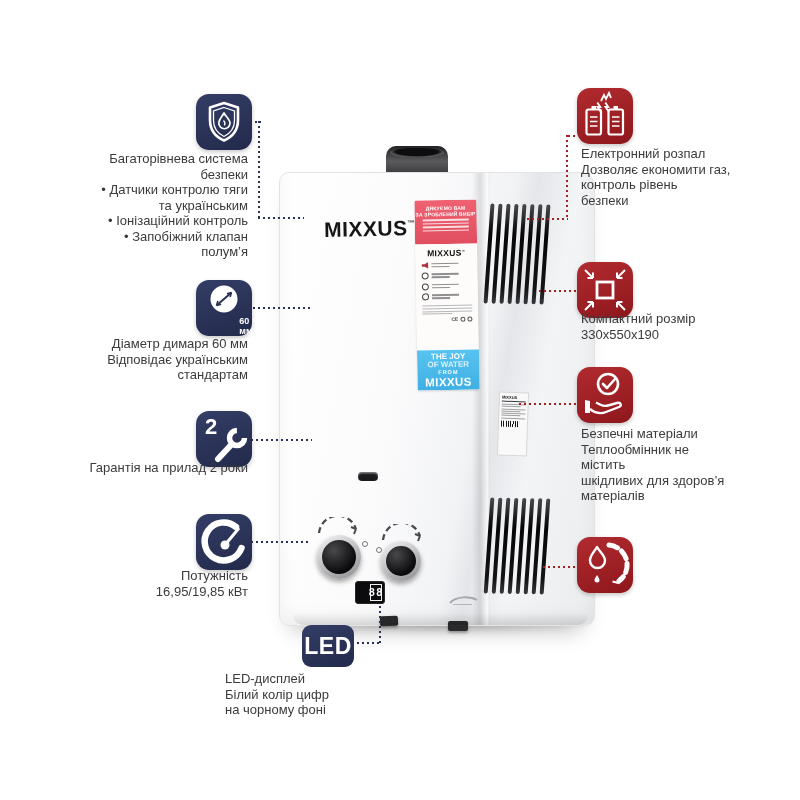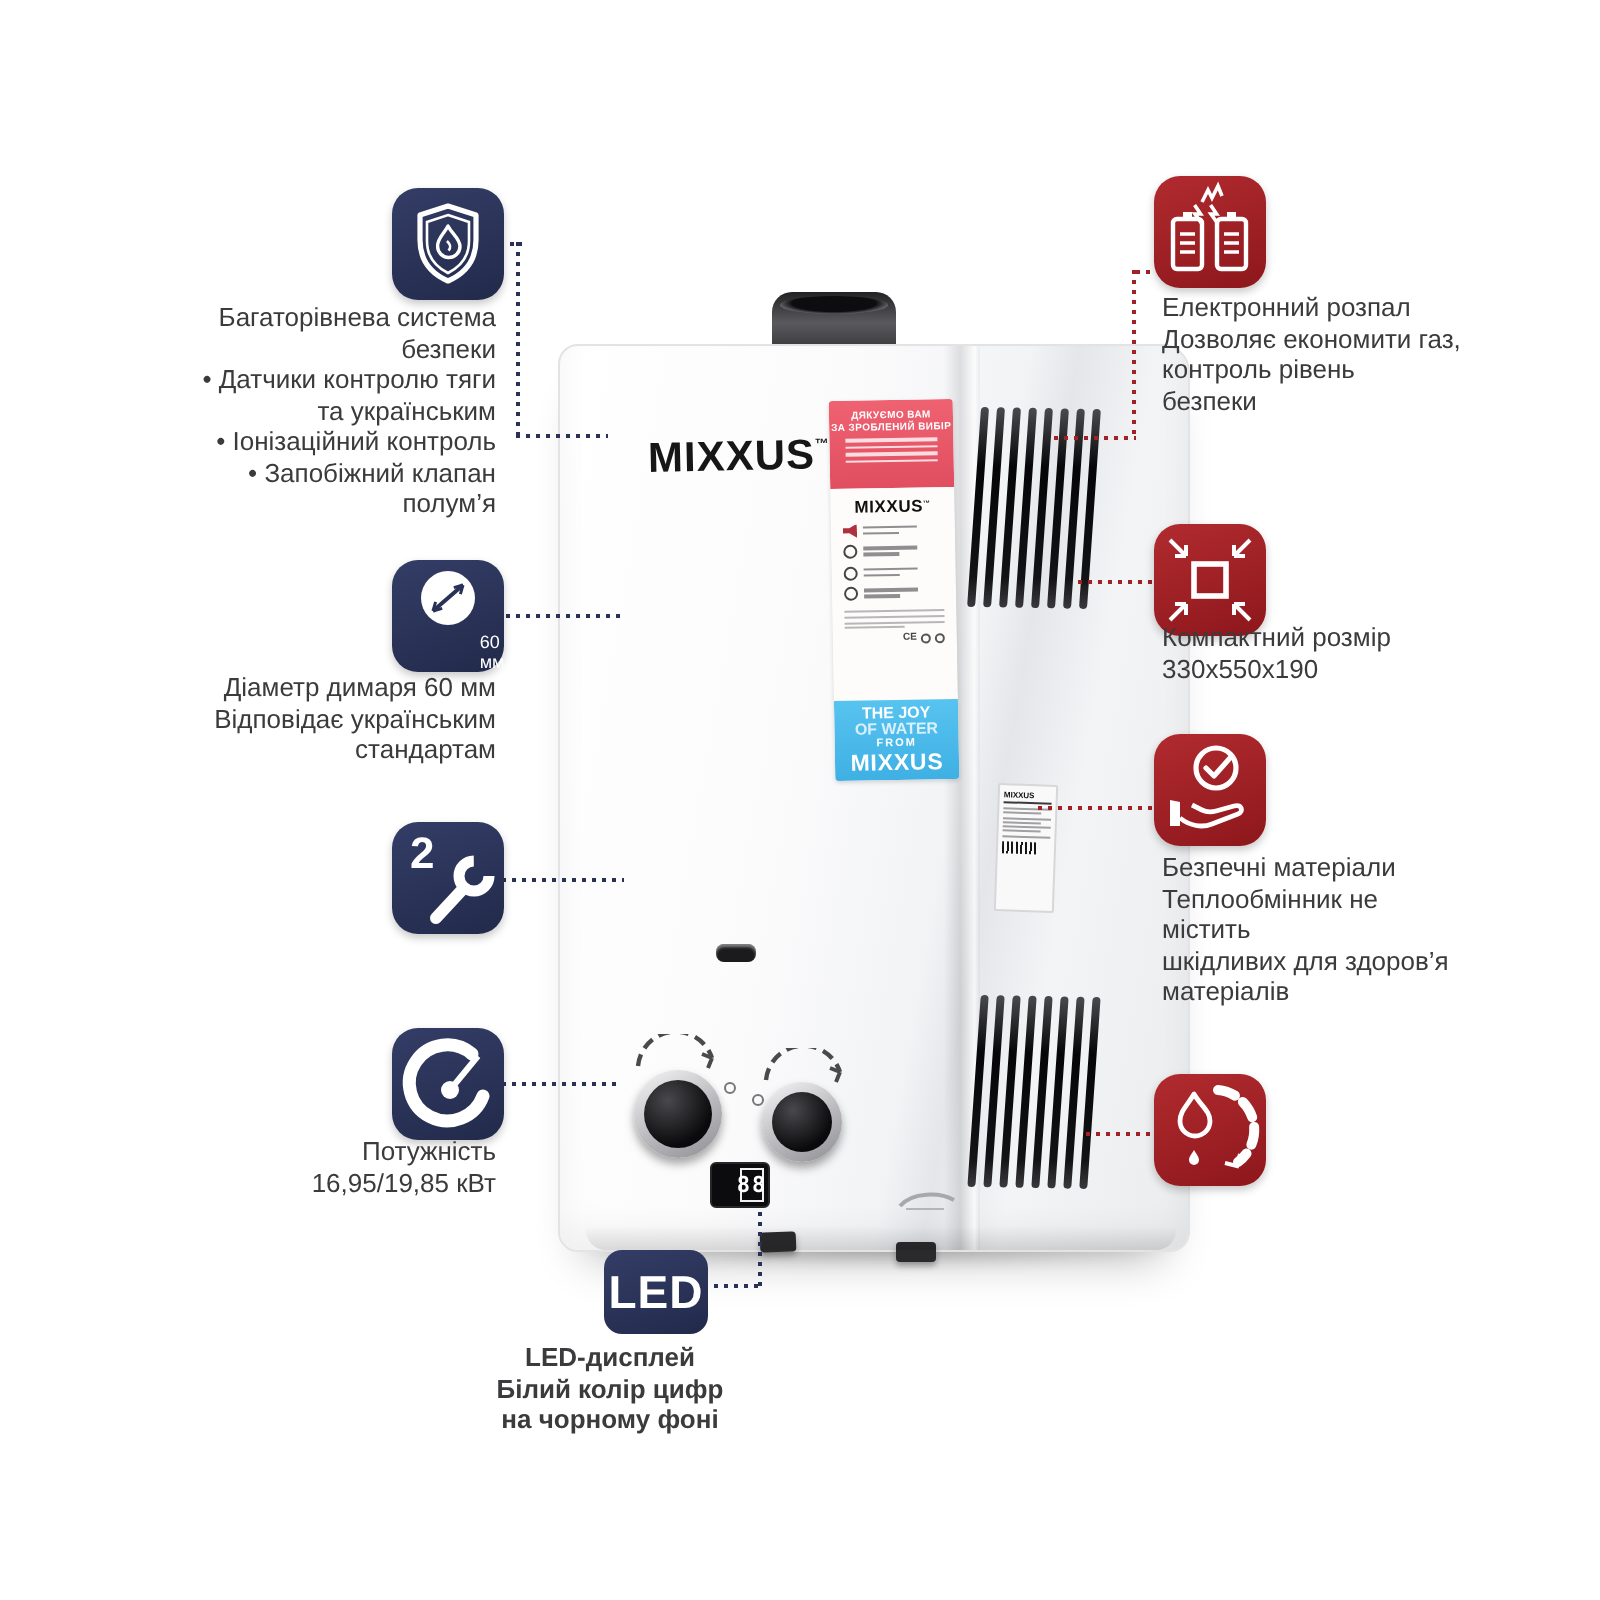--- a/index.html
+++ b/index.html
@@ -103,26 +103,26 @@
         display:flex;align-items:center;justify-content:center;flex-direction:column;}
   .tile.navy{background:linear-gradient(160deg,#343d66,#222a4b);box-shadow:0 2px 4px rgba(0,0,0,.22);}
   .tile.red{background:linear-gradient(160deg,#b12b2f,#8d171c);box-shadow:0 2px 4px rgba(0,0,0,.22);}
   .t-l1{left:196px;top:94px;} .t-l2{left:196px;top:280px;} .t-l3{left:196px;top:411px;}
   .t-l4{left:196px;top:514px;}
   .t-r1{left:577px;top:88px;} .t-r2{left:577px;top:262px;} .t-r3{left:577px;top:367px;}
   .t-r4{left:577px;top:537px;}
   .tile-led{position:absolute;left:302px;top:625px;width:52px;height:42px;border-radius:9px;z-index:6;
         background:linear-gradient(160deg,#343d66,#222a4b);display:flex;align-items:center;justify-content:center;
         color:#fff;font-size:23px;font-weight:800;letter-spacing:.5px;}
-  .badge-mm{color:#fff;font-size:9px;font-weight:normal;margin-top:-2px;margin-left:44px;}
+  .badge-mm{color:#fff;font-size:9px;font-weight:bold;margin-top:-2px;margin-left:44px;}
   .badge-2{position:absolute;left:9px;top:3px;color:#fff;font-size:22px;font-weight:800;}
   .txt{position:absolute;z-index:6;font-size:13px;line-height:15.5px;color:#3b3b3d;}
   .txt.right{left:72px;width:176px;text-align:right;}
   .txt.left{left:581px;width:175px;text-align:left;}
-  .txt.center{left:225px;width:160px;text-align:center;font-weight:bold;}
+  .txt.center{left:225px;width:160px;text-align:left;}
   .y-t1{top:151px;} .y-t2{top:336px;} .y-t3{top:460px;} .y-t4{top:568px;} .y-led{top:671px;}
   .y-r1{top:146px;} .y-r2{top:311px;} .y-r3{top:426px;} .y-r4{top:591px;}
 </style>
 </head>
 <body>
 
 <div class="canvas">
 
   <div class="floor-shadow"></div>
   <div class="flue">
@@ -350,20 +350,23 @@
     <div>та українським</div>
     <div>• Іонізаційний контроль</div>
     <div>• Запобіжний клапан</div>
     <div>полум’я</div>
   </div>
   <div class="txt right y-t2">
     <div>Діаметр димаря 60 мм</div>
     <div>Відповідає українським</div>
     <div>стандартам</div>
   </div>
+  <div class="txt right y-t3">
+    <div>Гарантія на прилад 2 роки</div>
+  </div>
   <div class="txt right y-t4">
     <div>Потужність</div>
     <div>16,95/19,85 кВт</div>
   </div>
   <div class="txt center y-led">
     <div>LED-дисплей</div>
     <div>Білий колір цифр</div>
     <div>на чорному фоні</div>
   </div>
 

